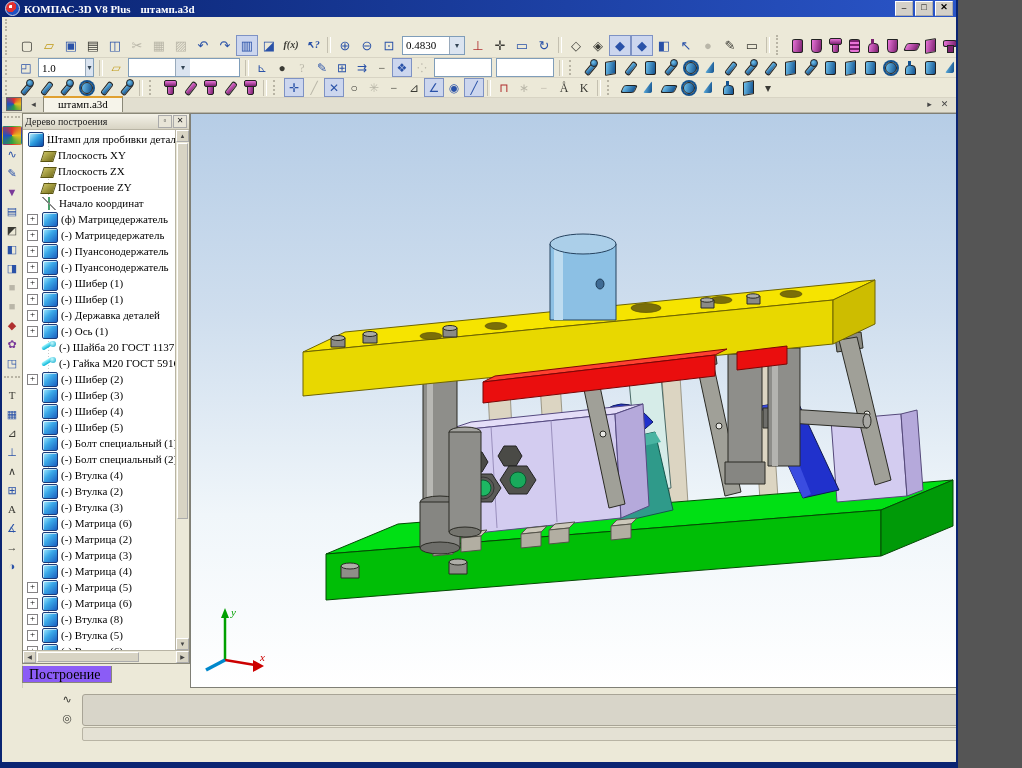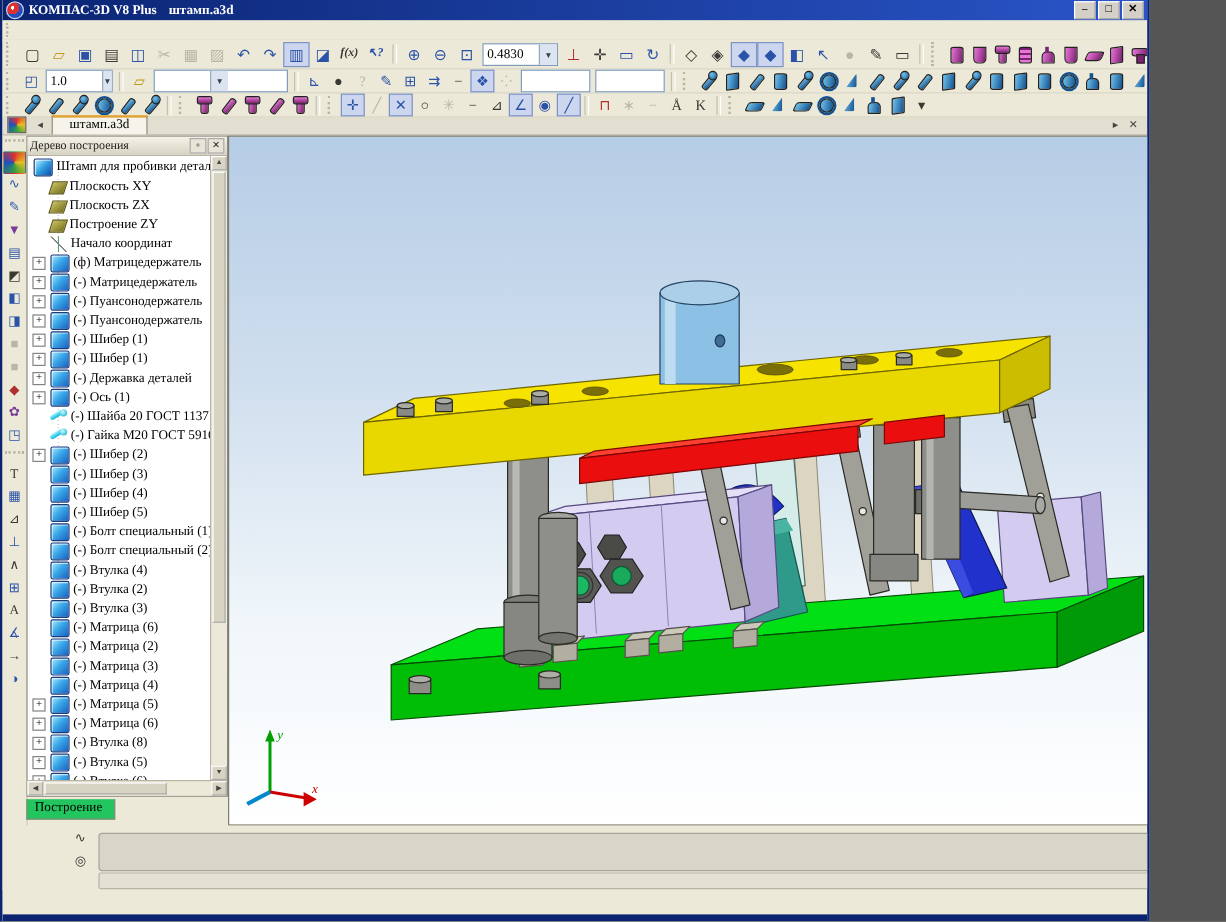--- a/index.html
+++ b/index.html
@@ -110,21 +110,21 @@
   .ti.bolt::after{content:"";position:absolute;left:8px;top:0;width:6px;height:6px;border-radius:50%;
     background:radial-gradient(circle at 35% 35%,#c6fbff,#0aa8cc);}
   .tl{overflow:hidden;text-overflow:clip;}
   
   .vscroll{width:13px;background:#ece9d8;border-left:1px solid #b8b4a4;display:flex;flex-direction:column;flex:none;}
   .hscroll{height:12px;background:#ece9d8;border-top:1px solid #b8b4a4;display:flex;flex:none;}
   .sarrow{width:13px;height:12px;background:#d8d4c4;border:1px outset #fff;font-size:6px;line-height:10px;text-align:center;color:#444;flex:none;box-sizing:border-box;}
   .vthumb{margin:1px;flex:none;height:72%;background:#d8d4c4;border:1px outset #fff;}
   .hthumb{margin:1px;flex:none;width:60%;background:#d8d4c4;border:1px outset #fff;}
   .bottomtab{position:absolute;left:20px;top:666px;height:17px;display:flex;}
-  .btab{background:#22c55e;border:1px solid #8a8878;border-top:none;font-size:11px;padding:1px 10px 13px 6px;color:#000;}
+  .btab{background:#8b5cf6;border:1px solid #8a8878;border-top:none;font-size:14px;padding:1px 10px 13px 6px;color:#000;}
   
   .viewport{position:absolute;left:188px;top:113px;width:814px;height:575px;
     border:1px solid #7f7f76;box-sizing:border-box;
     background:linear-gradient(180deg,var(--vp-top) 0%,#cfdeee 35%,#f0f6fa 70%,#ffffff 100%);}
   .viewport svg{position:absolute;left:0;top:0;}
   
   .propbar{position:absolute;left:0;top:688px;width:100%;height:54px;background:#ece9d8;}
   .prop-minibar{position:absolute;left:56px;top:2px;width:18px;height:50px;display:flex;flex-direction:column;align-items:center;}
   .prop-panel{position:absolute;left:80px;top:6px;width:934px;height:30px;background:#d8d5c9;
     border:1px solid #a8a496;border-radius:3px;}

